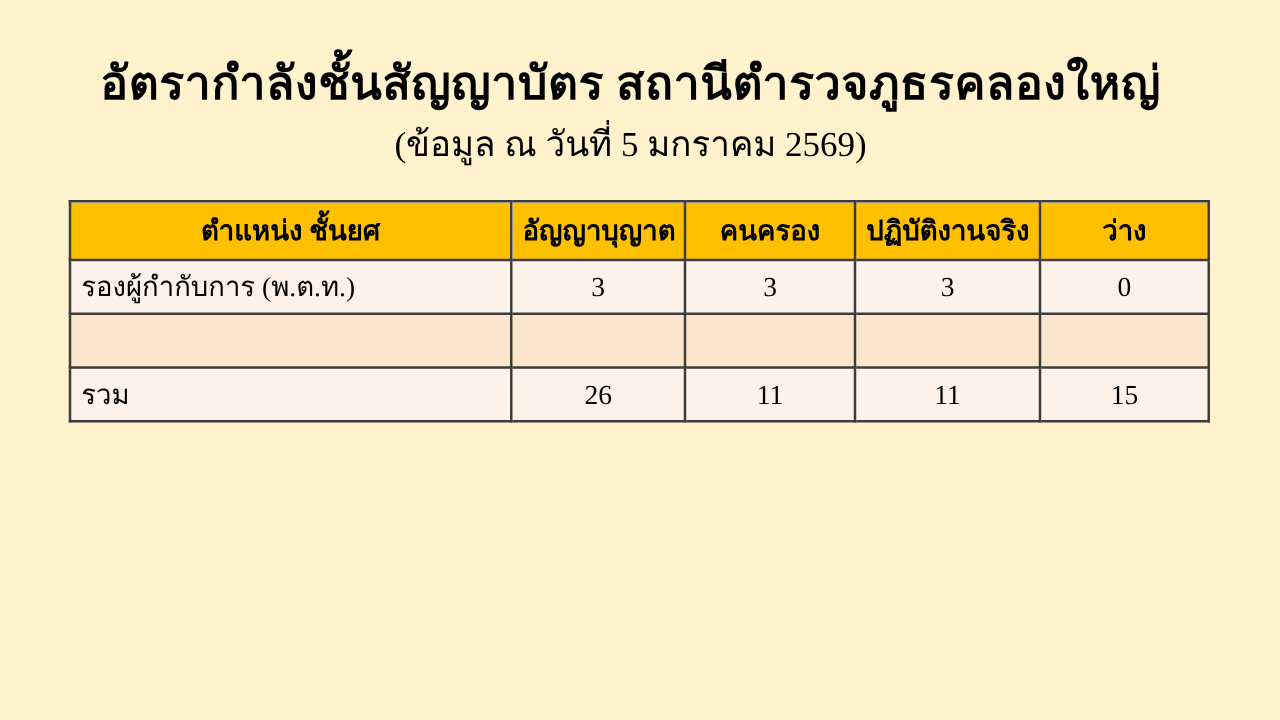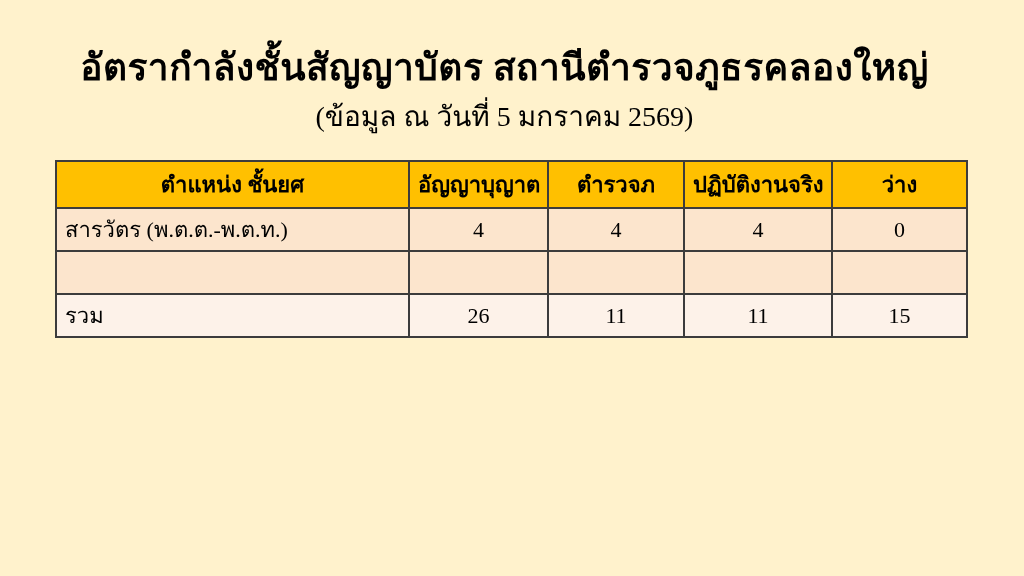--- a/index.html
+++ b/index.html
@@ -92,31 +92,31 @@
     <col class="c0">
       <col class="c1">
       <col class="c2">
       <col class="c3">
       <col class="c4">
   </colgroup>
   <thead>
     <tr>
         <th>ตำแหน่ง ชั้นยศ</th>
         <th>อัญญาบุญาต</th>
-        <th>ตำรวจภ</th>
+        <th>คนครอง</th>
         <th>ปฏิบัติงานจริง</th>
         <th>ว่าง</th>
       </tr>
   </thead>
   <tbody>
-      <tr class="row-peach">
-        <td class="cell-label">สารวัตร (พ.ต.ต.-พ.ต.ท.)</td>
-        <td class="cell-num">4</td>
-        <td class="cell-num">4</td>
-        <td class="cell-num">4</td>
+      <tr class="row-cream">
+        <td class="cell-label">รองผู้กำกับการ (พ.ต.ท.)</td>
+        <td class="cell-num">3</td>
+        <td class="cell-num">3</td>
+        <td class="cell-num">3</td>
         <td class="cell-num">0</td>
       </tr>
       <tr class="row-peach">
         <td class="cell-label"></td>
         <td class="cell-num"></td>
         <td class="cell-num"></td>
         <td class="cell-num"></td>
         <td class="cell-num"></td>
       </tr>
       <tr class="row-cream">

